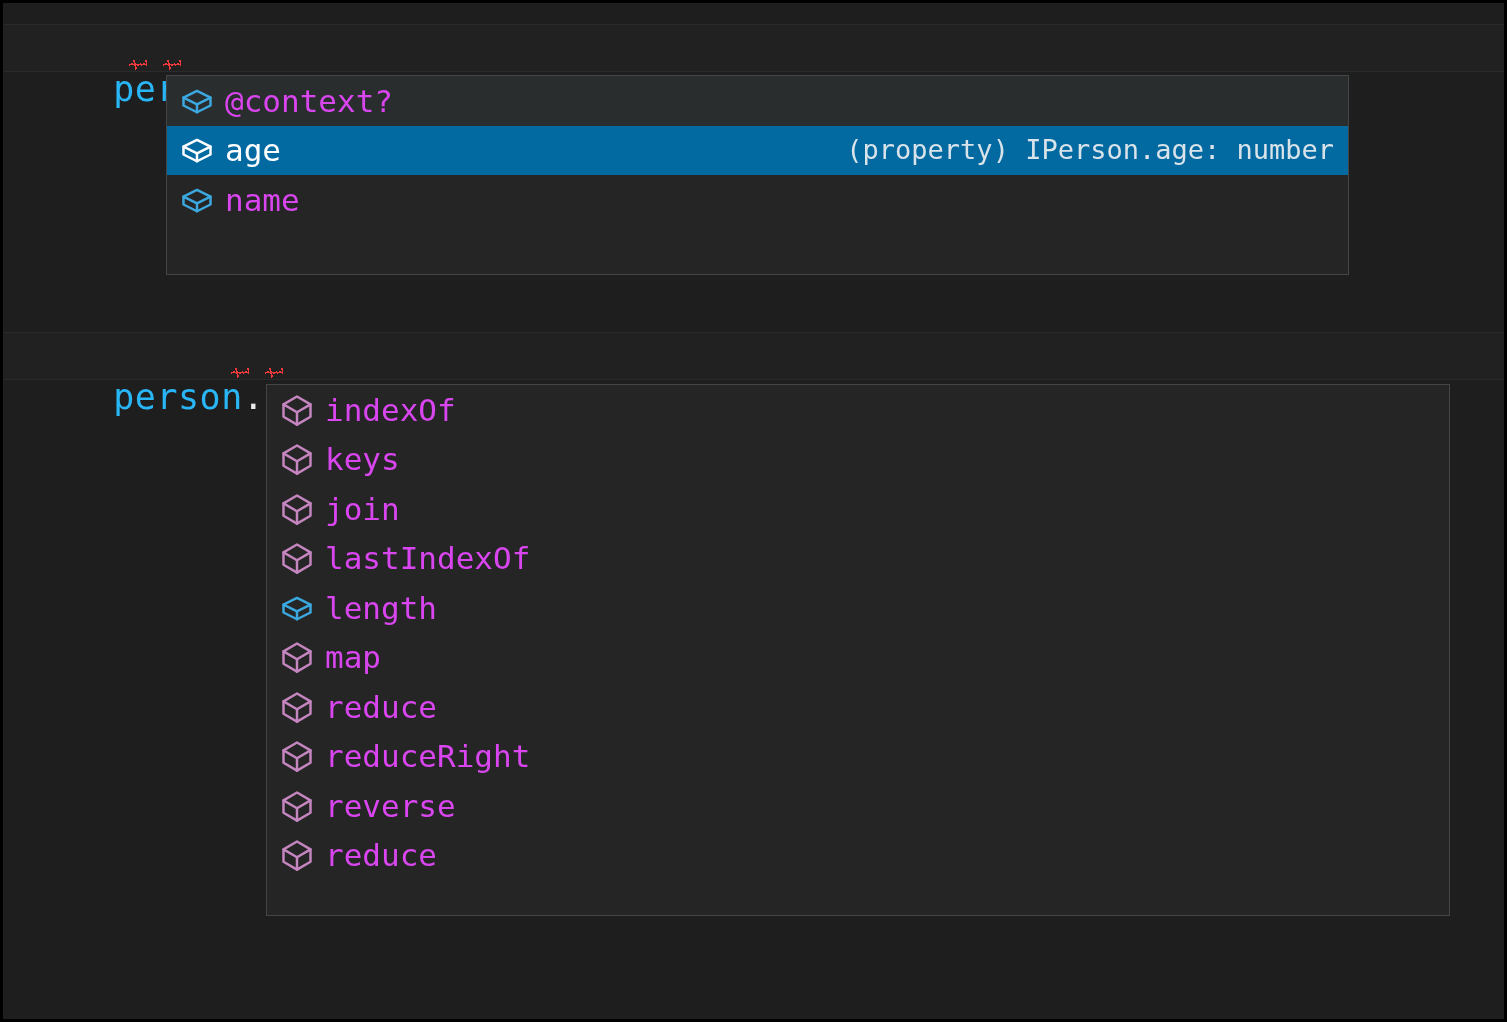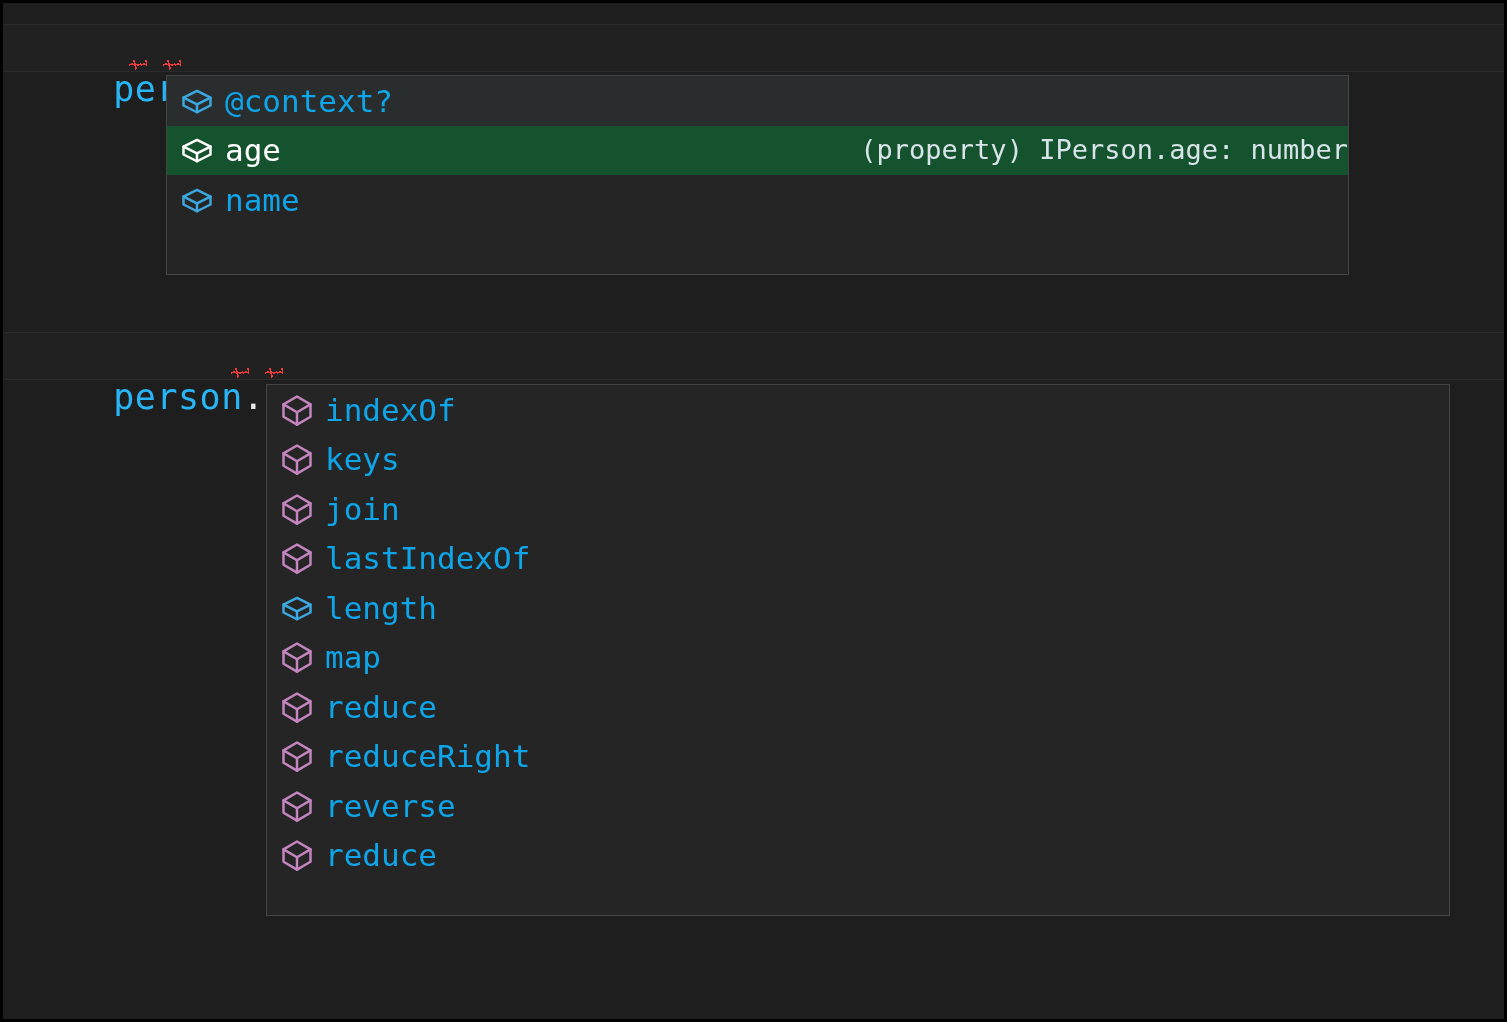--- a/index.html
+++ b/index.html
@@ -76,42 +76,43 @@
   .suggest-row {
     position: relative;
     display: flex;
     align-items: center;
     height: 49.5px;
     padding: 0 0 0 12px;
     box-sizing: border-box;
     background: #252526;
   }
   .suggest-row.hover { background: #2a2d2e; }
-  .suggest-row.selected { background: #14532d; }
+  .suggest-row.selected { background: #0369a1; }
 
   .row-icon {
     width: 36px;
     height: 36px;
     flex: 0 0 36px;
     margin-right: 10px;
     display: block;
   }
   .row-label {
     font-size: 31px;
     line-height: 34px;
-    color: #0ea5e9;
+    color: #d946ef;
     font-family: "DejaVu Sans Mono", "Liberation Mono", monospace;
     letter-spacing: 0px;
     white-space: pre;
     flex: 0 0 auto;
   }
   .suggest-row.selected .row-label { color: #ffffff; }
 
   .row-detail {
     margin-left: auto;
+    padding-right: 14px;
     font-size: 27px;
     line-height: 30px;
     color: #d8e3ea;
     font-family: "DejaVu Sans Mono", "Liberation Mono", monospace;
     white-space: pre;
     overflow: hidden;
     text-overflow: clip;
     max-width: 900px;
   }
 

